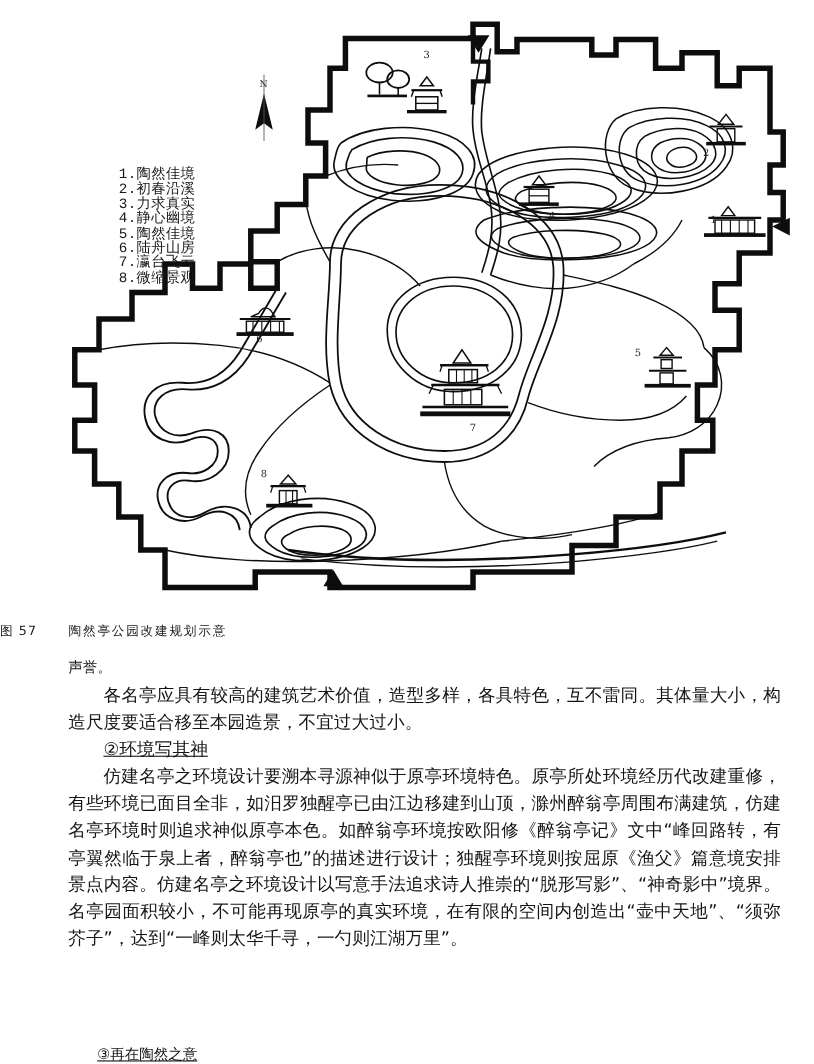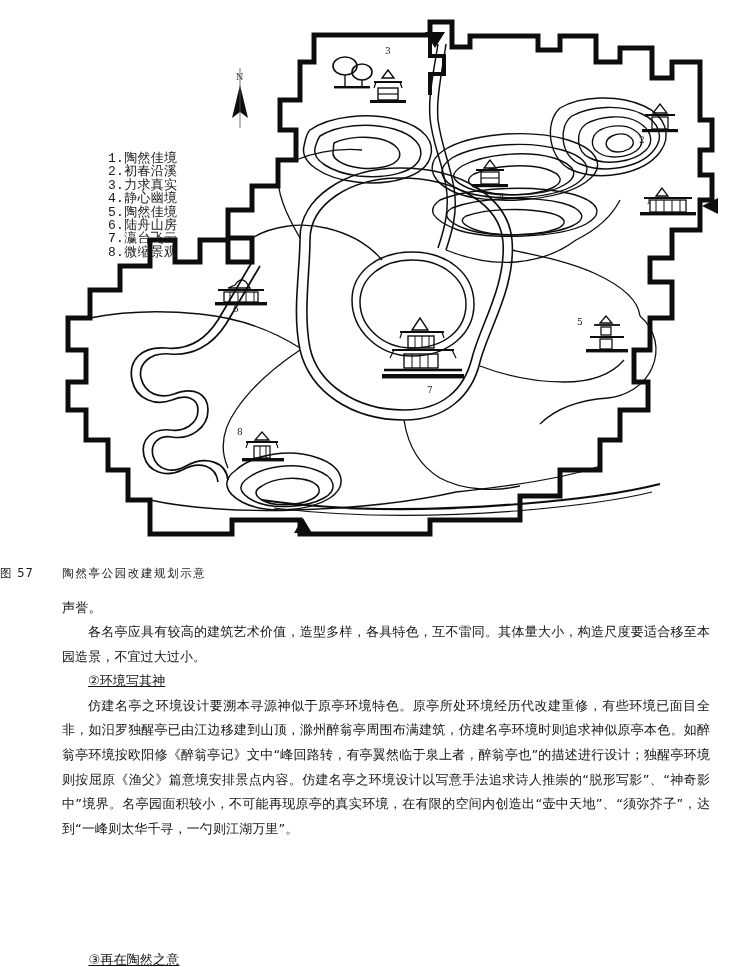--- a/index.html
+++ b/index.html
@@ -44,21 +44,21 @@
   .caption{
     position:absolute;left:0;top:566px;width:592px;text-align:left;
     font-size:11.5px;letter-spacing:1.6px;color:#1a1a1a;
     filter:blur(.25px);
   }
   .caption .num{letter-spacing:1px;}
 
   
   .body-text{
     position:absolute;left:62px;top:596px;width:648px;
-    font-size:13px;line-height:24.6px;
+    font-size:16px;line-height:24.6px;
     color:#141414;
     letter-spacing:.1px;
     text-align:justify;
     filter:blur(.2px);
   }
   .body-text p{margin:0;}
   .body-text p.indent{text-indent:2em;}
   .body-text p.sub{text-indent:2em;text-decoration:underline;}
   .clip-top{position:absolute;left:62px;top:596px;width:648px;height:22px;overflow:hidden;}
   .clip-bot{position:absolute;left:62px;top:948px;width:648px;height:20px;overflow:hidden;text-decoration:underline;}

